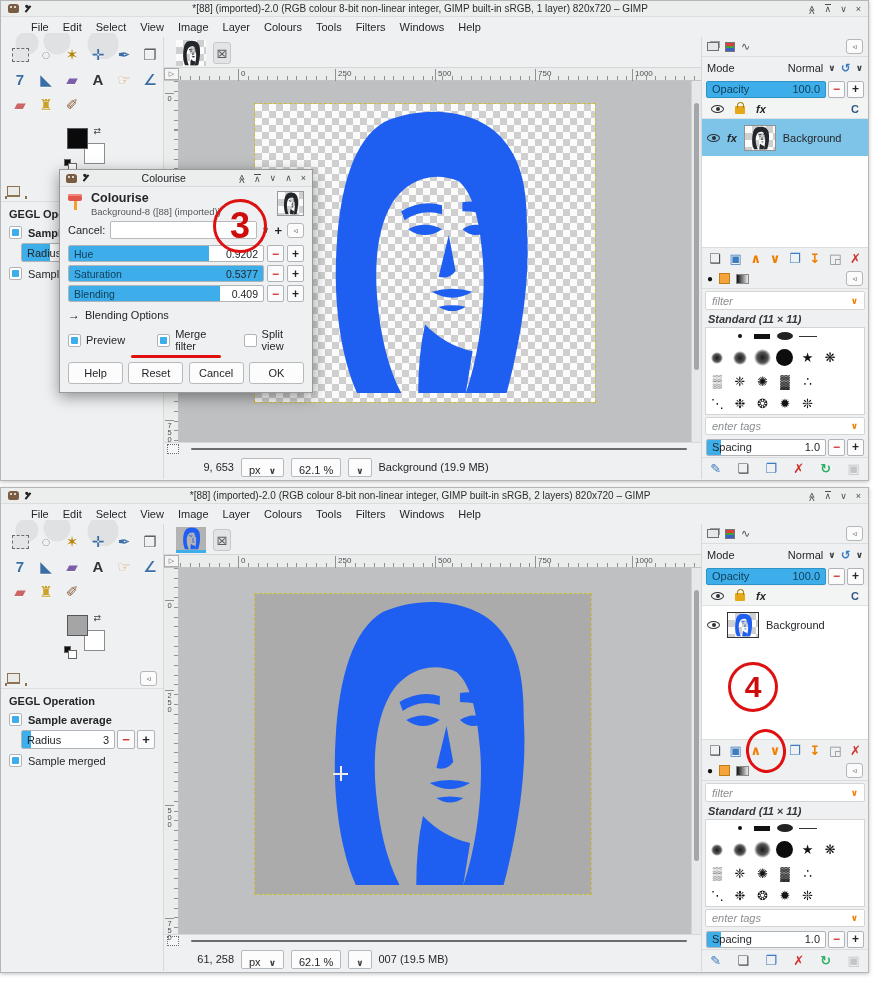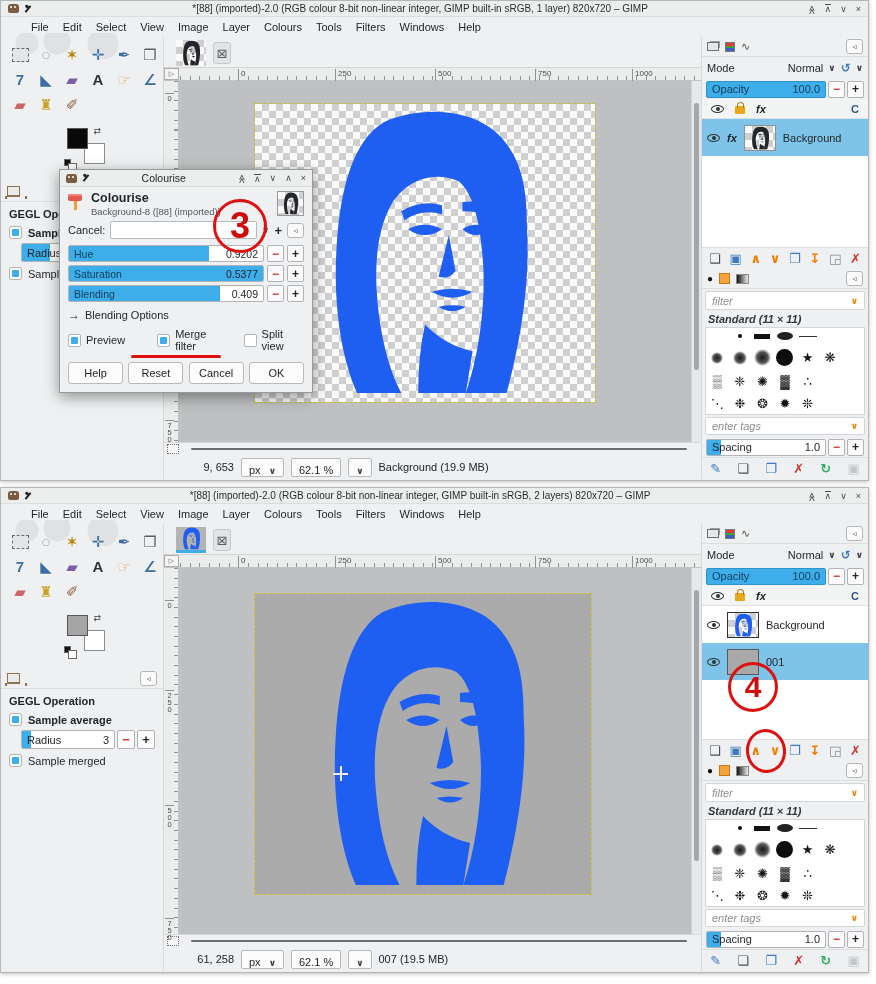--- a/index.html
+++ b/index.html
@@ -743,25 +743,20 @@
 
       <div class="lrow">
             <span class="eye"></span>
             <span class="lthumb checkerbg outlined">
               <svg class="portrait" viewBox="0 0 100 100" preserveAspectRatio="none" style="color:#1e5ef0">
                 <use href="#portraitg"></use>
               </svg>
             </span>
             <span class="lname">Background</span>
           </div>
-          <div class="lrow sel">
-            <span class="eye"></span>
-            <span class="lthumb gray"></span>
-            <span class="lname">001</span>
-          </div>
           <div class="circle" id="c4">4</div>
         </div>
       <div class="ltools">
         <span class="ellipse-red"></span>
       <span style="color: rgb(74, 79, 83);">❏</span>
           <span style="color: rgb(59, 123, 191);">▣</span>
           <span style="color: rgb(240, 125, 0);">∧</span>
           <span style="color: rgb(240, 125, 0);">∨</span>
           <span style="color: rgb(59, 123, 191);">❐</span>
           <span style="color: rgb(240, 125, 0);">↧</span>

